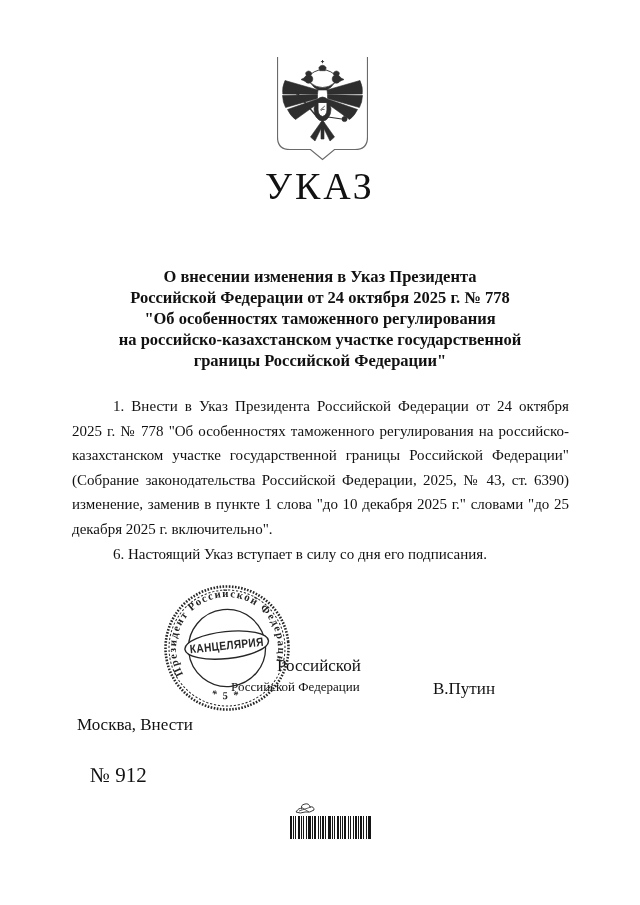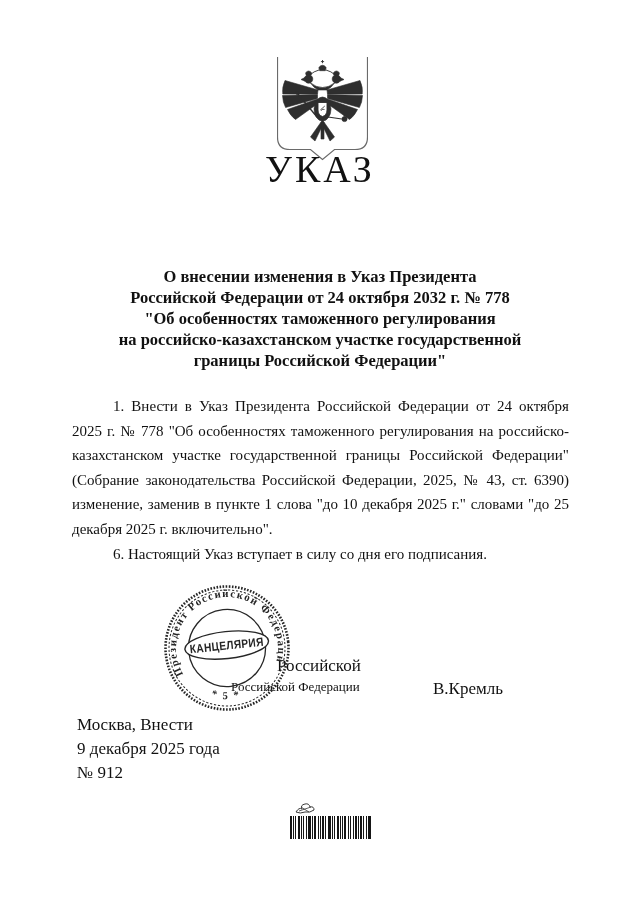--- a/index.html
+++ b/index.html
@@ -6,21 +6,21 @@
   .page{
     position:relative;width:640px;height:905px;background:#ffffff;
     font-family:"Liberation Serif", serif;color:#111;overflow:hidden;
     margin:0 auto;
   }
   .abs{position:absolute;}
   
   .emblem{left:277px;top:57px;width:91px;height:104px;}
   
   .doc-type{
-    left:0;top:150px;width:640px;text-align:center;
+    left:0;top:167px;width:640px;text-align:center;
     font-size:38px;letter-spacing:3px;line-height:1.05;font-weight:400;
   }
   .authority{
     left:0;top:212px;width:640px;text-align:center;
     font-size:19.5px;letter-spacing:1.2px;word-spacing:4px;font-weight:400;
   }
   .doc-title{
     left:70px;top:266px;width:500px;text-align:center;
     font-size:16.5px;font-weight:bold;line-height:21px;
     white-space:pre-line;
@@ -30,21 +30,21 @@
   .body-text p{margin:0;text-align:justify;text-indent:41px;}
   
   .sig-post-1{left:277px;top:656px;font-size:17px;}
   .sig-post-2{left:231px;top:679px;font-size:13px;}
   .sig-name{left:433px;top:679px;font-size:17px;}
   
   .stamp{left:160px;top:581px;width:134px;height:134px;}
   
   .footer-place{left:77px;top:715px;font-size:17px;}
   .footer-date{left:77px;top:739px;font-size:17px;}
-  .footer-number{left:77px;top:763px;font-size:17px;}
+  .footer-number{left:90px;top:763px;font-size:21px;}
   
   .barcode-mark{left:294px;top:802px;width:22px;height:13px;}
   .barcode-bars{left:290px;top:816px;height:23px;display:flex;align-items:stretch;}
   .barcode-bars .bar{background:#161616;height:100%;}
   .barcode-bars .gap{height:100%;}
   .barcode-digits{
     left:250px;top:839px;width:160px;text-align:center;
     font-size:12.5px;letter-spacing:1px;white-space:pre;
     font-family:"Liberation Serif", serif;
   }
@@ -96,33 +96,33 @@
       <path d="M51,60 L64.8,62" fill="none" stroke-width="1.2"></path>
       <circle cx="67.5" cy="62" r="2.6"></circle>
       <path d="M67.5,57.6 v2 M66.6,58.6 h1.8" fill="none" stroke-width="0.8"></path>
     </g>
   </svg>
 
   <div class="abs doc-type">УКАЗ</div>
 
 
   <div class="abs doc-title">О внесении изменения в Указ Президента
-Российской Федерации от 24 октября 2032 г. № 778
+Российской Федерации от 24 октября 2025 г. № 778
 "Об особенностях таможенного регулирования
 на российско-казахстанском участке государственной
 границы Российской Федерации"</div>
 
   <div class="abs body-text">
     <p>1. Внести в Указ Президента Российской Федерации от 24 октября 2025 г. № 778 "Об особенностях таможенного регулирования на российско-казахстанском участке государственной границы Российской Федерации" (Собрание законодательства Российской Федерации, 2025, № 43, ст. 6390) изменение, заменив в пункте 1 слова "до 10 декабря 2025 г." словами "до 25 декабря 2025 г. включительно".</p>
     <p>6. Настоящий Указ вступает в силу со дня его подписания.</p>
   </div>
 
   <div class="abs sig-post-1">Российской</div>
   <div class="abs sig-post-2">Российской Федерации</div>
-  <div class="abs sig-name">В.Кремль</div>
+  <div class="abs sig-name">В.Путин</div>
 
   <svg class="abs stamp" viewBox="0 0 134 134">
     <g transform="rotate(-6 67 67)" fill="none" stroke="#262626">
       <circle cx="67" cy="67" r="61.5" stroke-width="2.6" stroke-dasharray="1.6,1.5"></circle>
       <circle cx="67" cy="67" r="58" stroke-width="1" stroke-dasharray="2.2,1.8"></circle>
       <circle cx="67" cy="67" r="38.5" stroke-width="1.3"></circle>
 
       <path id="stampArcTop" d="M20.8,88.6 A51,51 0 1 1 113.2,88.6" fill="none" stroke="none"></path>
       <path id="stampArcBottom" d="M46,113.5 A49,49 0 0 0 88,113.5" fill="none" stroke="none"></path>
       <text font-family="Liberation Serif, serif" font-size="10.8" font-weight="bold" fill="#262626" stroke="none" letter-spacing="1.4">
@@ -131,21 +131,20 @@
       <text font-family="Liberation Serif, serif" font-size="10.5" font-weight="bold" fill="#262626" stroke="none" letter-spacing="2">
         <textPath href="#stampArcBottom">* 5 *</textPath>
       </text>
 
       <ellipse cx="67" cy="64" rx="42" ry="13.5" stroke-width="1.4" fill="#ffffff"></ellipse>
       <text x="67" y="68.5" text-anchor="middle" font-family="Liberation Sans, sans-serif" font-size="12" font-weight="bold" fill="#262626" stroke="none" letter-spacing="0.4" textLength="74" lengthAdjust="spacingAndGlyphs">КАНЦЕЛЯРИЯ</text>
     </g>
   </svg>
 
   <div class="abs footer-place">Москва, Внести</div>
-  <div class="abs footer-date">9 декабря 2025 года</div>
   <div class="abs footer-number">№ 912</div>
 
   <svg class="abs barcode-mark" viewBox="0 0 22 13">
     <path d="M2,10 q3,-5 6,-3 q-2,-4 3,-5 q4,-1 5,3 q4,-1 4,3 q-4,3 -9,2 q-5,2 -9,0 z" fill="none" stroke="#3a3a3a" stroke-width="1"></path>
     <path d="M5,9 l12,-4 M7,5 l8,5" fill="none" stroke="#3a3a3a" stroke-width="0.8"></path>
   </svg>
   <div class="abs barcode-bars">
       <div class="bar" style="width: 2px;"></div>
       <div class="gap" style="width: 1px;"></div>
       <div class="bar" style="width: 1px;"></div>

